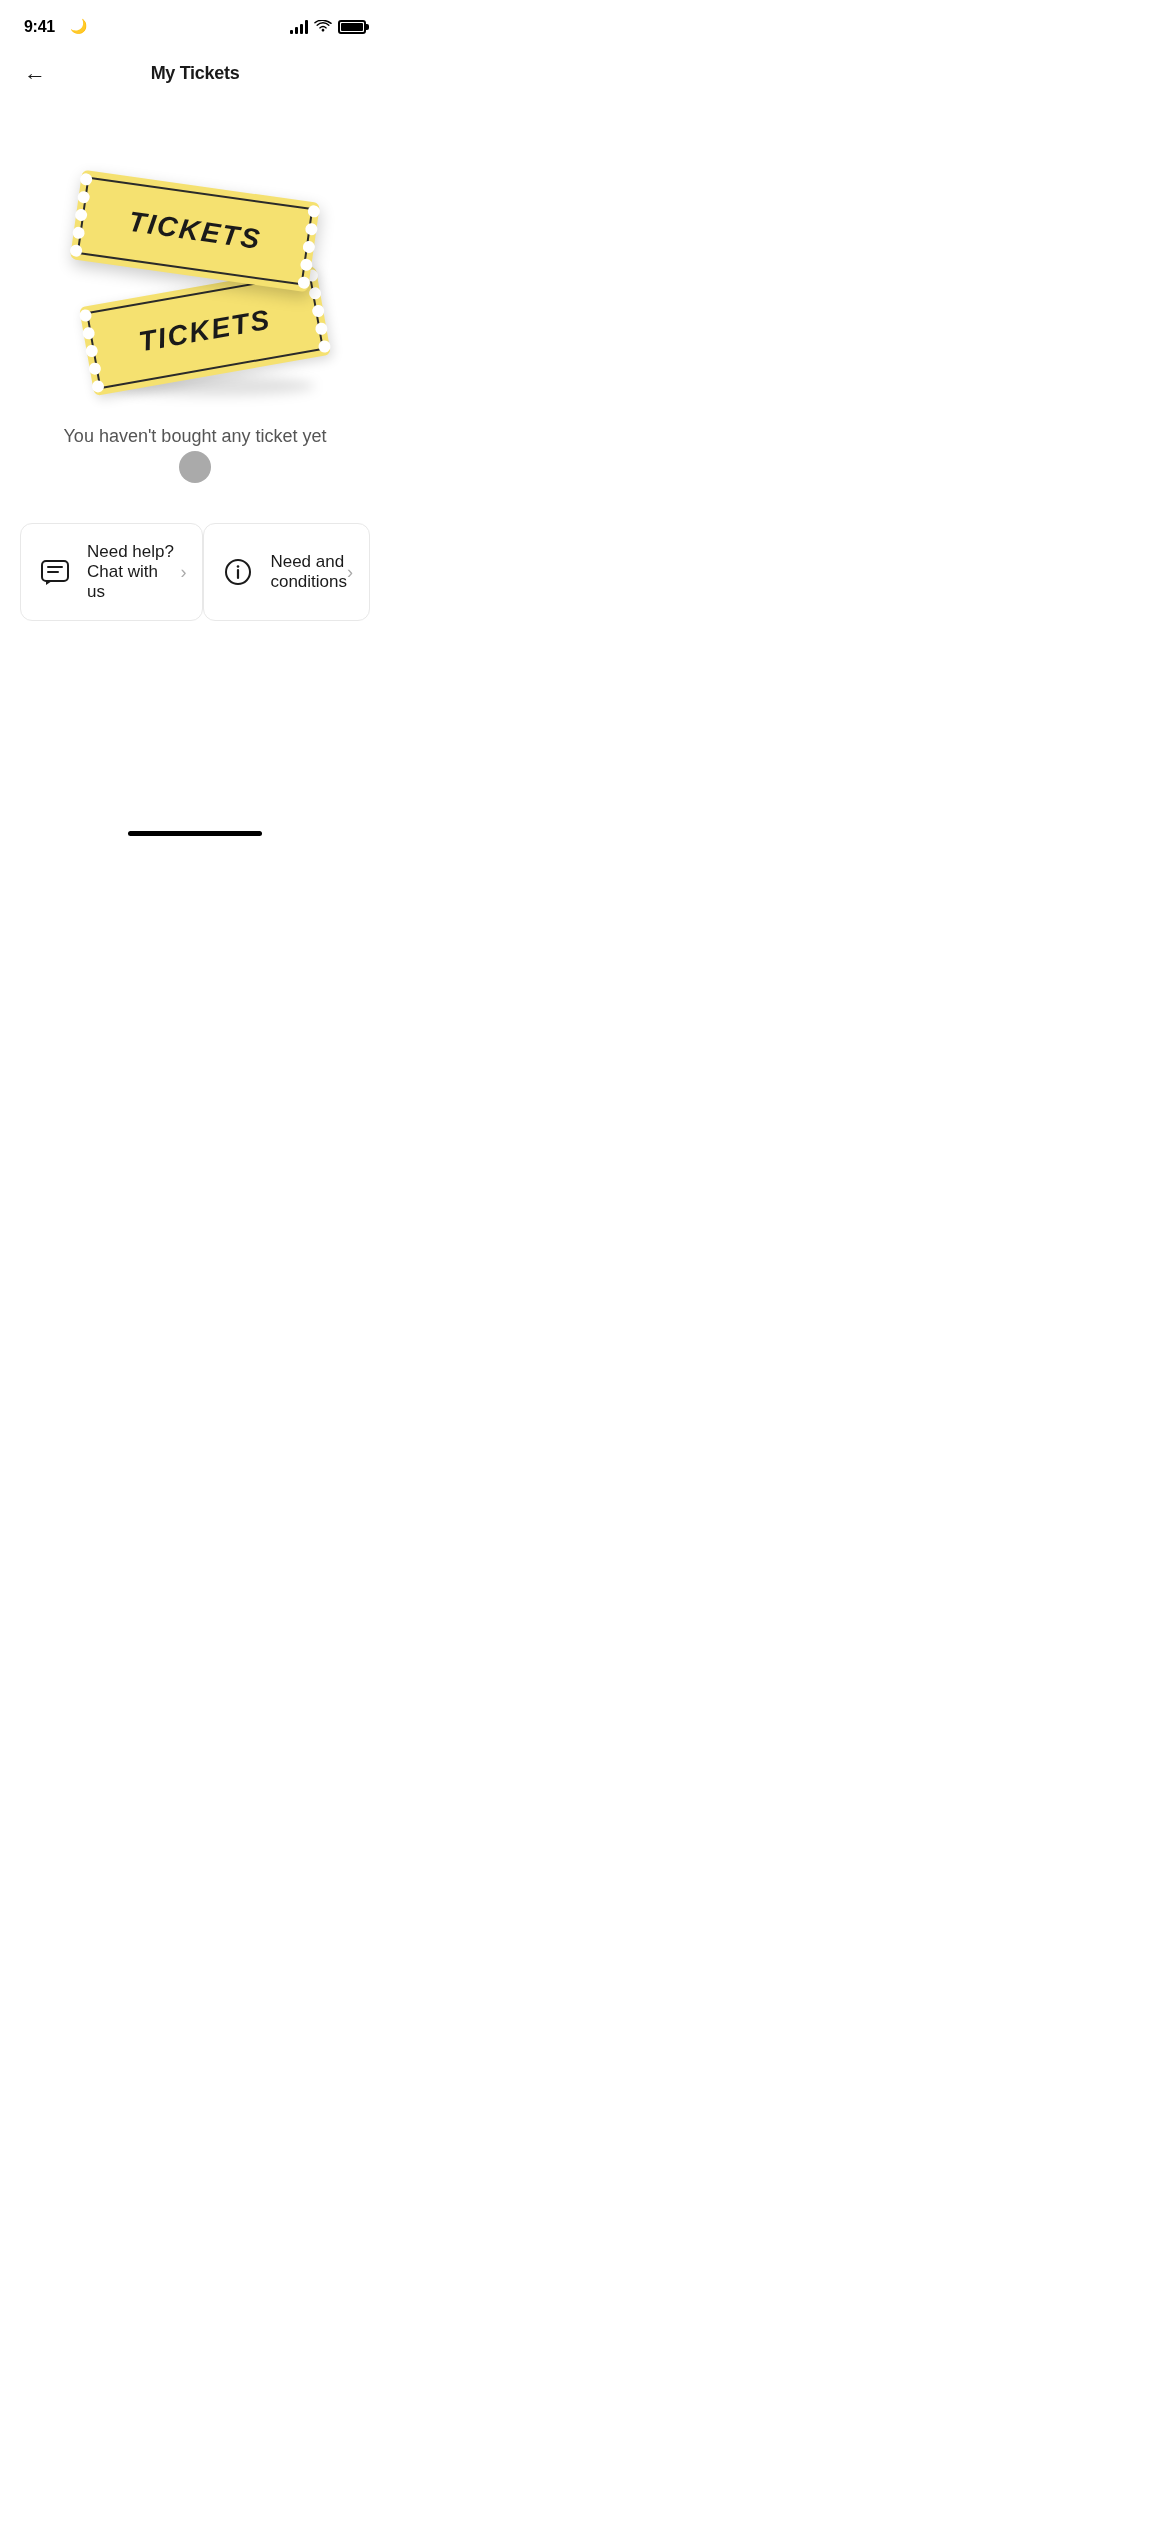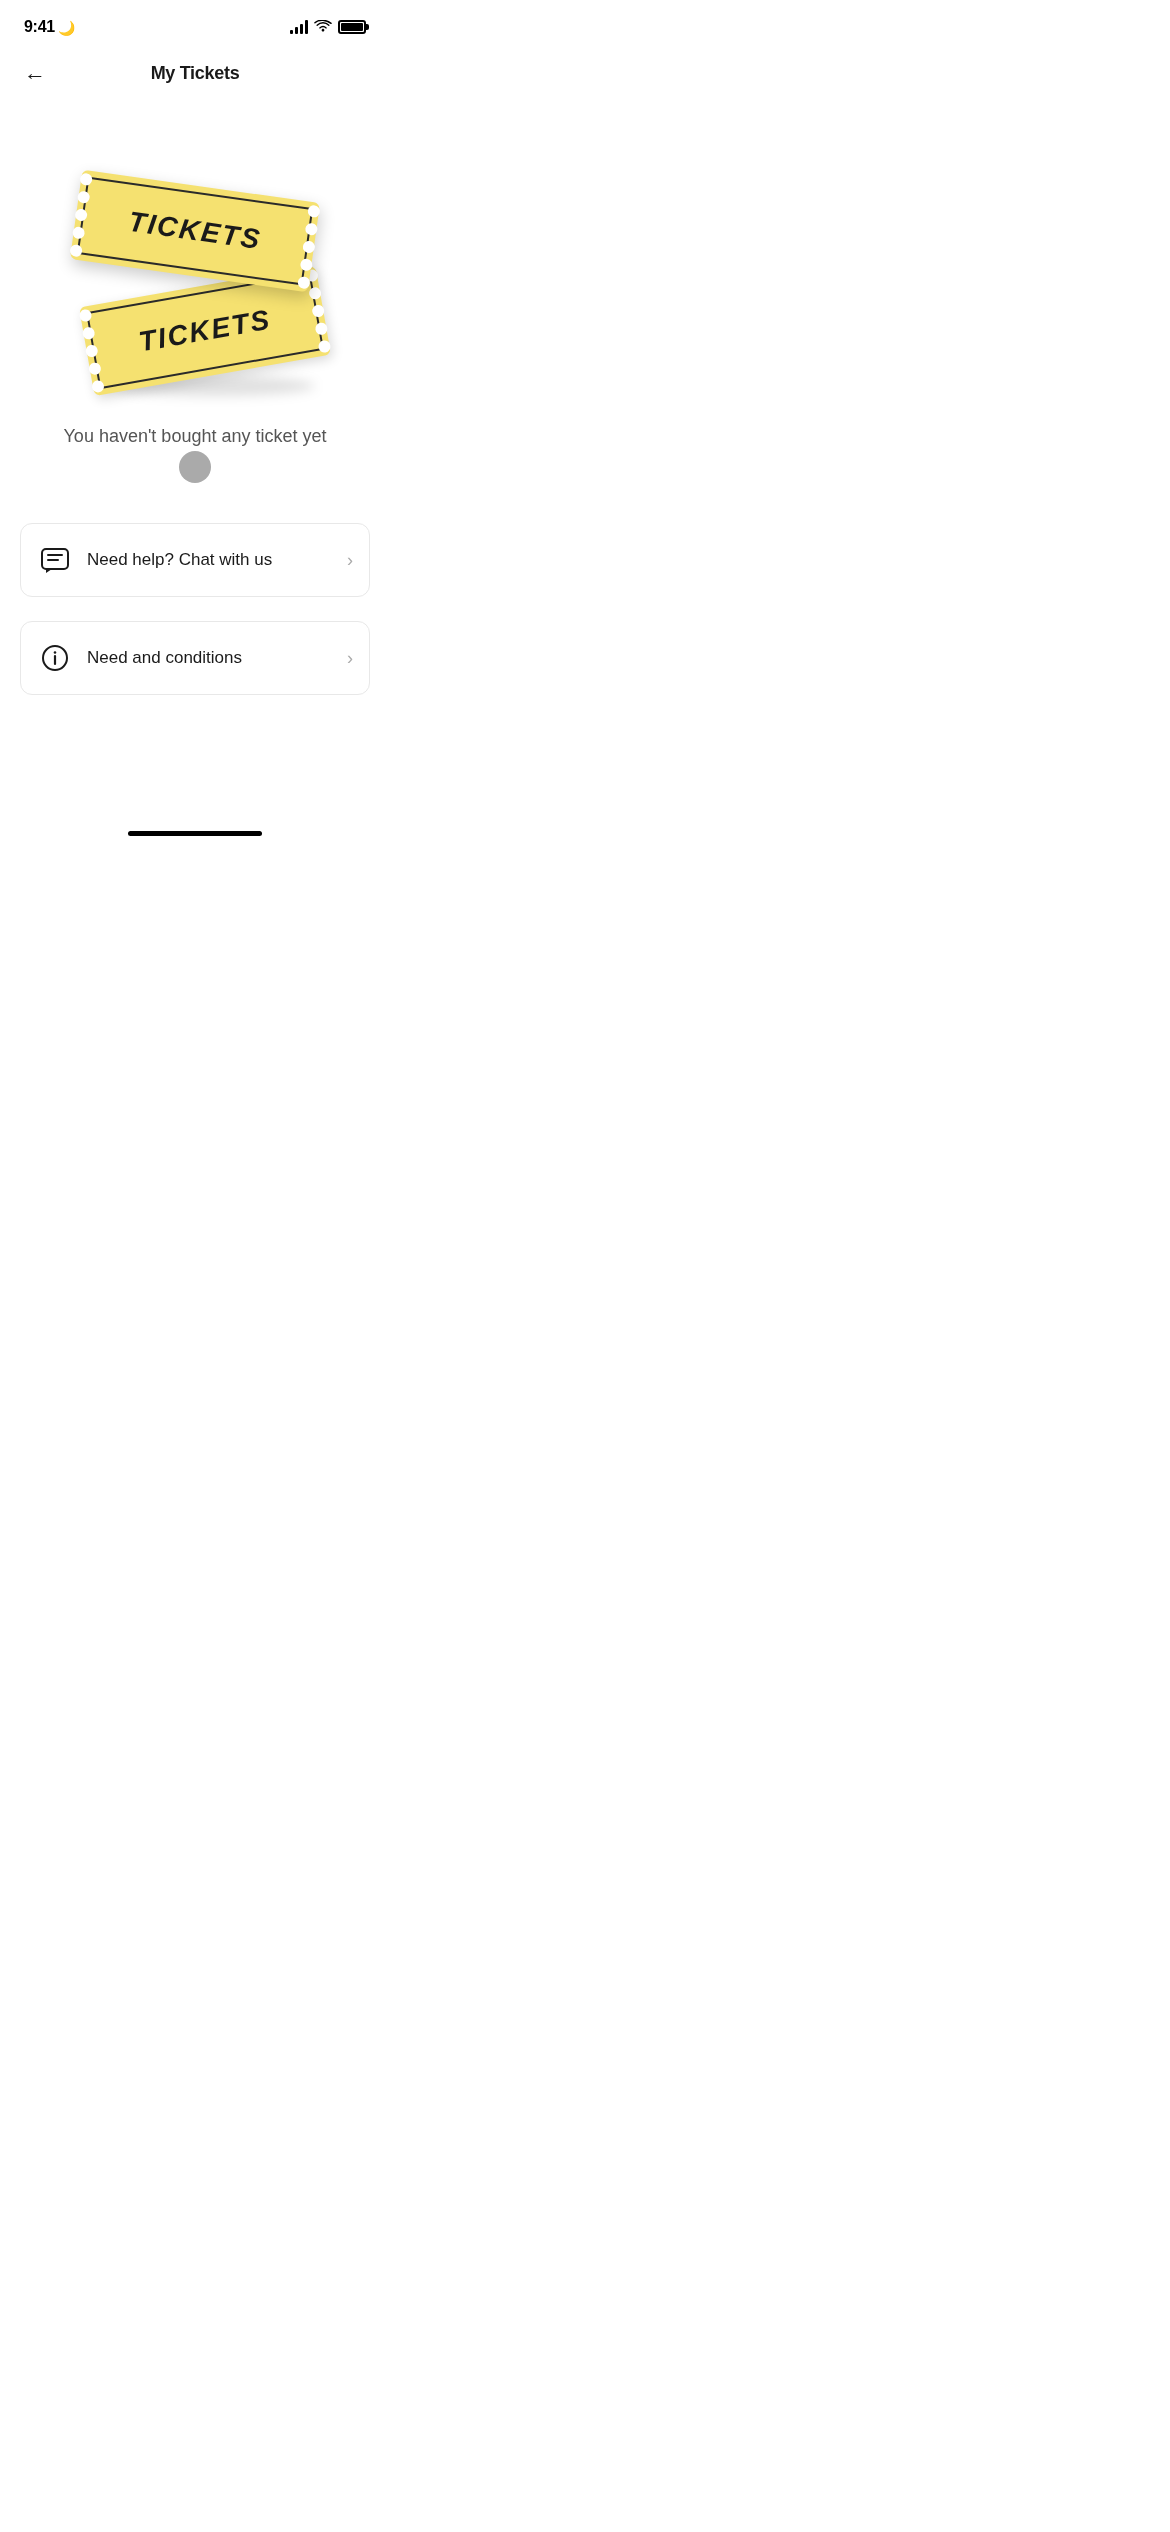--- a/index.html
+++ b/index.html
@@ -234,22 +234,22 @@
       height: 32px;
       background: #aaa;
       border-radius: 50%;
       margin-bottom: 40px;
     }
 
     
     .menu-list {
       width: 100%;
       display: flex;
-      flex-direction: column;
-      gap: 12px;
+      flex-direction: row;
+      gap: 0;
     }
 
     .menu-item {
       display: flex;
       align-items: center;
       padding: 18px 16px;
       border: 1px solid #e8e8e8;
       border-radius: 12px;
       background: #fff;
       cursor: pointer;
@@ -298,21 +298,21 @@
     
     .moon-icon {
       font-size: 14px;
       margin-left: 4px;
     }
   </style>
 </head>
 <body>
 
 <div class="status-bar">
-  <div class="status-time-container" style="display:flex;align-items:flex-end;">
+  <div class="status-time-container" style="display:flex;align-items:flex-start;gap:12px;">
     <span class="status-time">9:41</span>
     <span class="moon-icon">🌙</span>
   </div>
   <div class="status-icons">
 
     <div class="signal-bars">
       <div class="signal-bar" style="height:4px;"></div>
       <div class="signal-bar" style="height:7px;"></div>
       <div class="signal-bar" style="height:10px;"></div>
       <div class="signal-bar" style="height:14px;"></div>

